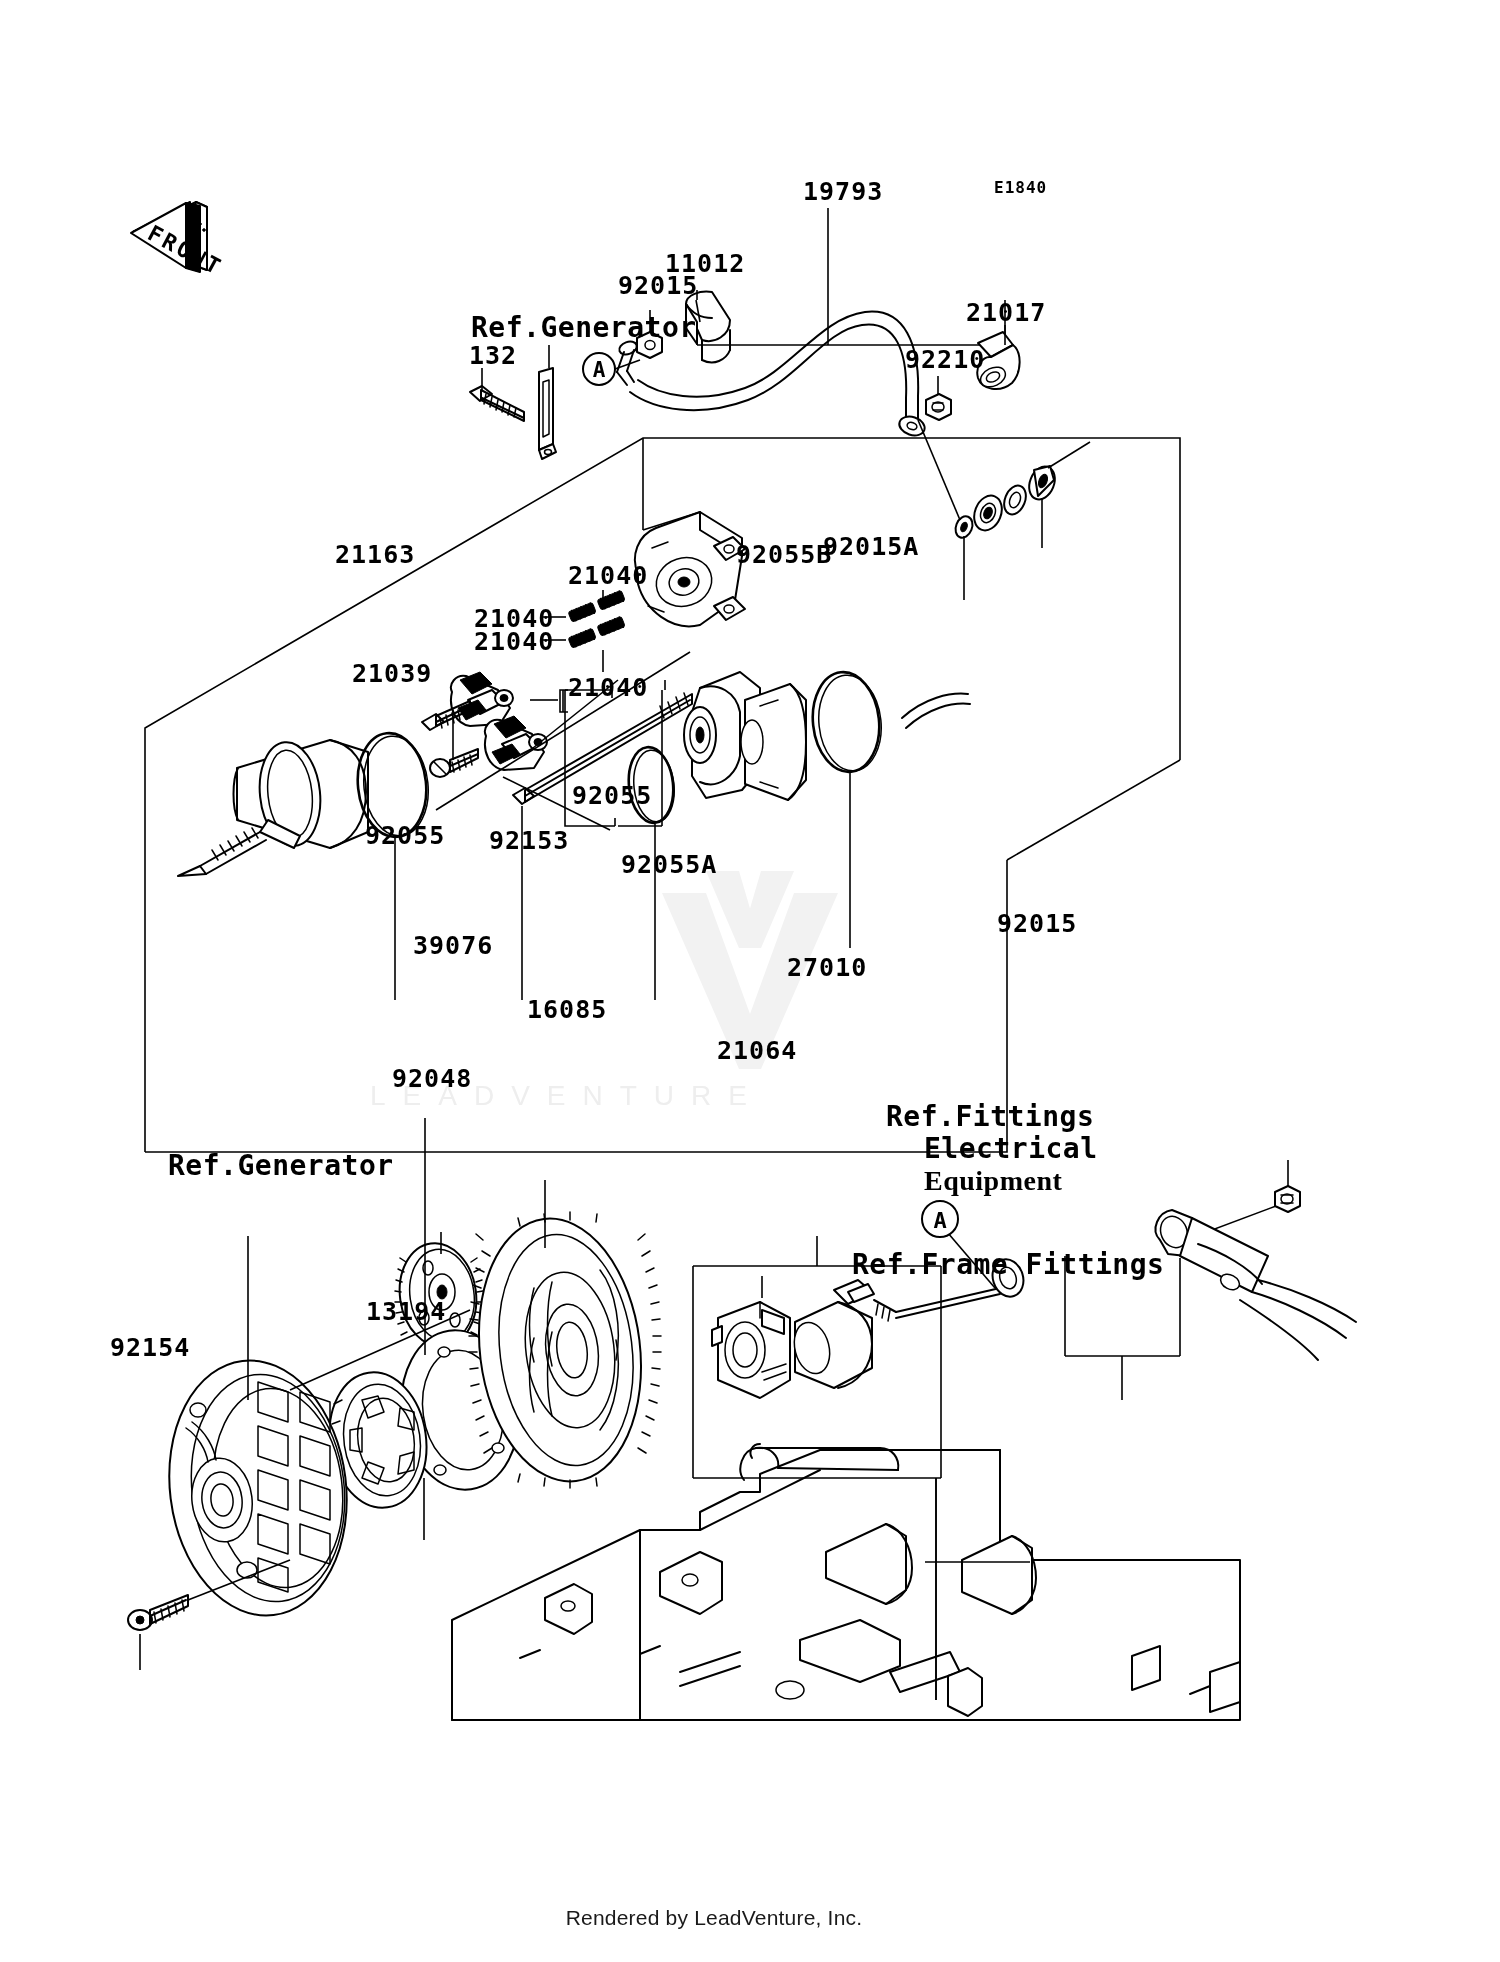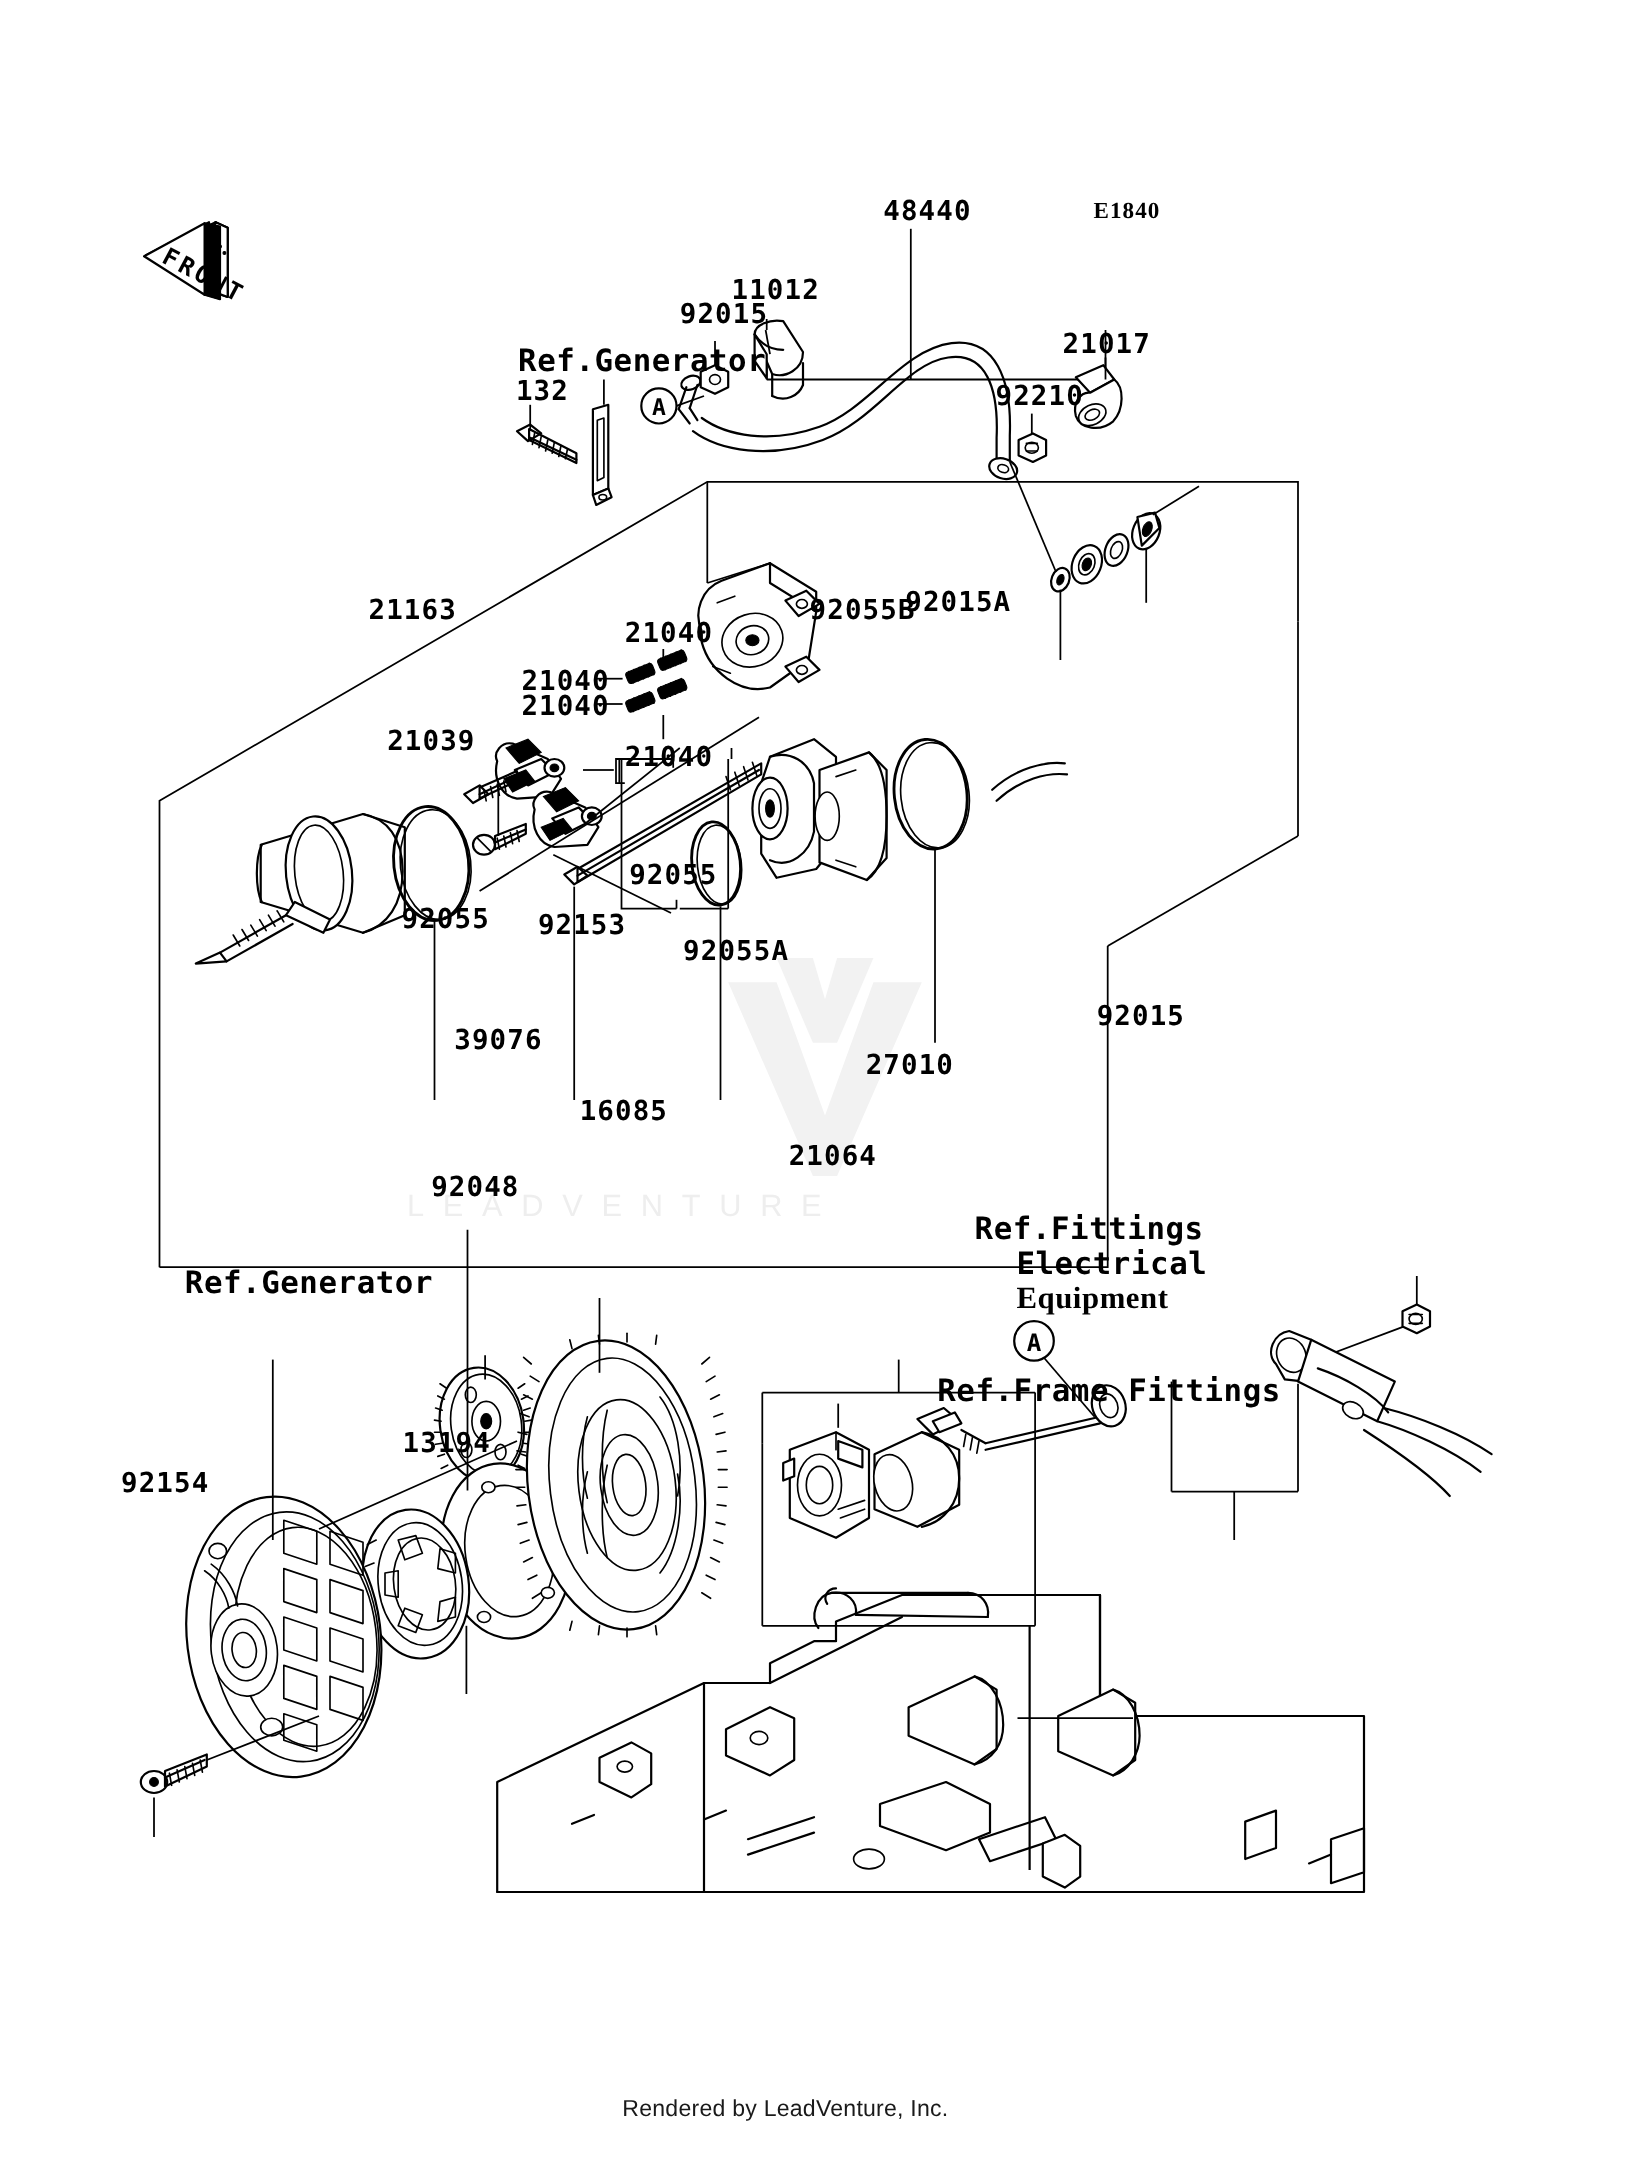--- a/index.html
+++ b/index.html
@@ -35,23 +35,22 @@
   }
   .lbl.num {
     font-size: 25px;
     letter-spacing: 1px;
   }
   .lbl.ref {
     font-size: 28px;
     letter-spacing: 0.5px;
   }
   .lbl.code {
-    font-size: 21px;
+    font-size: 16px;
     letter-spacing: 1px;
-    font-family: Liberation Serif, serif;
   }
   .footer {
     position: absolute;
     left: 0;
     top: 1906px;
     width: 1428px;
     text-align: center;
     font-family: "Liberation Sans", sans-serif;
     font-size: 21px;
     color: #1a1a1a;
@@ -665,21 +664,21 @@
   </svg>
 
   <div class="wm" id="wm-text">LEADVENTURE</div>
   <svg class="wm" style="left:640px; top:860px; width:220px; height:220px;" viewBox="0 0 100 100">
     <path d="M10 15 L30 15 L50 70 L70 15 L90 15 L55 95 L45 95 Z" fill="#f2f2f2"></path>
     <path d="M30 5 L45 5 L50 22 L55 5 L70 5 L55 40 L45 40 Z" fill="#f2f2f2"></path>
   </svg>
 
   <div class="lbl code" style="left:994px; top:178px;">E1840</div>
 
-  <div class="lbl num" style="left:803px; top:176px;">48440</div>
+  <div class="lbl num" style="left:803px; top:176px;">19793</div>
   <div class="lbl num" style="left:665px; top:248px;">11012</div>
   <div class="lbl num" style="left:618px; top:270px;">92015</div>
   <div class="lbl num" style="left:966px; top:297px;">21017</div>
   <div class="lbl num" style="left:905px; top:344px;">92210</div>
   <div class="lbl ref" style="left:471px; top:310px;">Ref.Generator</div>
   <div class="lbl num" style="left:469px; top:340px;">132</div>
   <div class="lbl num" style="left:823px; top:531px;">92015A</div>
   <div class="lbl num" style="left:736px; top:539px;">92055B</div>
   <div class="lbl num" style="left:335px; top:539px;">21163</div>
   <div class="lbl num" style="left:568px; top:560px;">21040</div>

